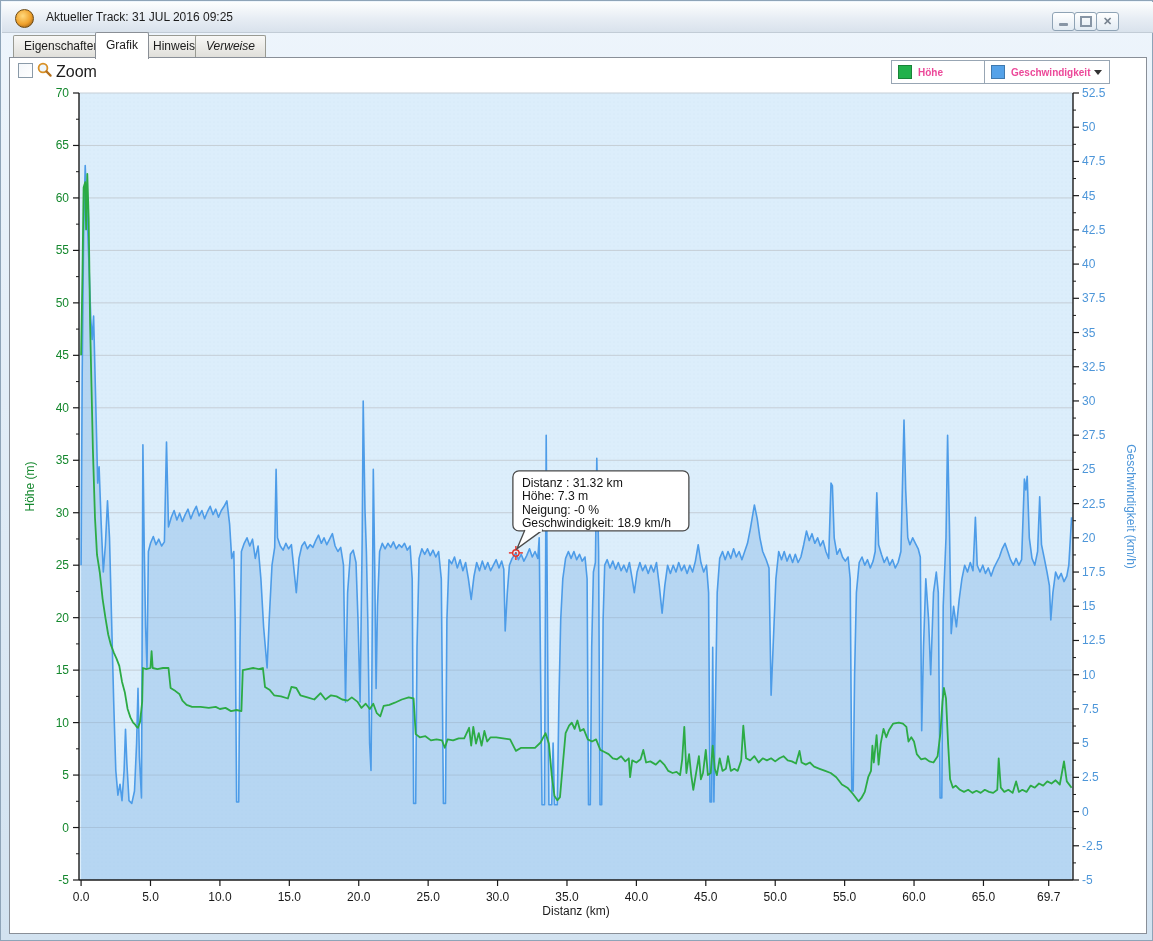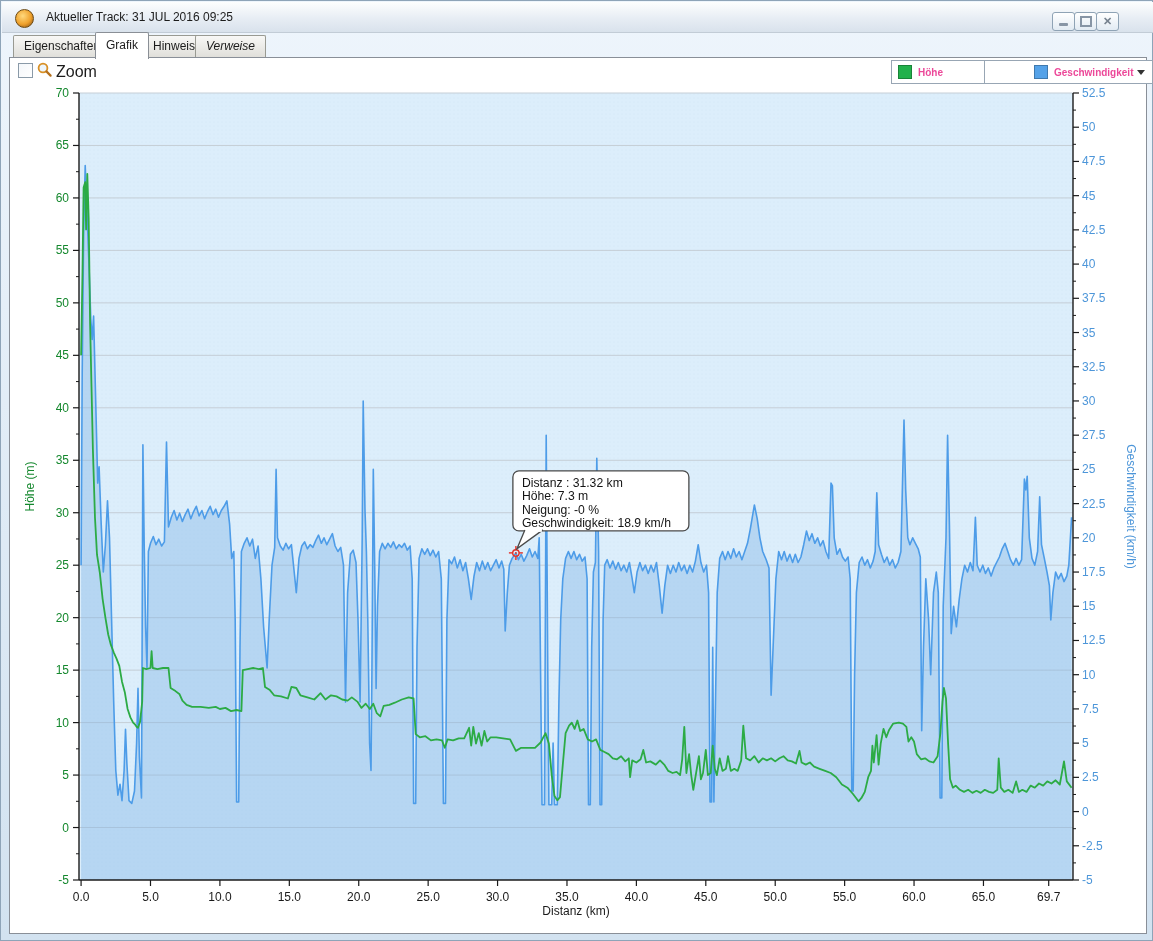--- a/index.html
+++ b/index.html
@@ -68,21 +68,21 @@
     <circle cx="7" cy="7" r="4.4" fill="#eef6fc" stroke="#d89025" stroke-width="1.8"></circle>
     <line x1="10.4" y1="10.4" x2="14.6" y2="14.6" stroke="#b5701c" stroke-width="2.2" stroke-linecap="round"></line>
   </svg>
   <div class="zoom-label">Zoom</div>
 
   <div class="combo" style="left:890px;width:119px;">
     <div class="swatch" id="swatch-0" style="background: rgb(34, 177, 76);"></div>
     <div class="lbl">Höhe</div>
     <div class="arrow"></div>
   </div>
-  <div class="combo" style="left:983px;width:124px;padding-left:43px;">
+  <div class="combo" style="left:983px;width:124px;">
     <div class="swatch" id="swatch-1" style="background: rgb(85, 162, 232);"></div>
     <div class="lbl">Geschwindigkeit</div>
     <div class="arrow"></div>
   </div>
 
   <svg id="chart-svg" width="1153" height="941">
       <defs>
         <pattern id="dots" width="4" height="4" patternUnits="userSpaceOnUse">
           <rect width="4" height="4" fill="#dceefb"></rect>
           <circle cx="1" cy="1" r="0.6" fill="#d2e8f7"></circle>

